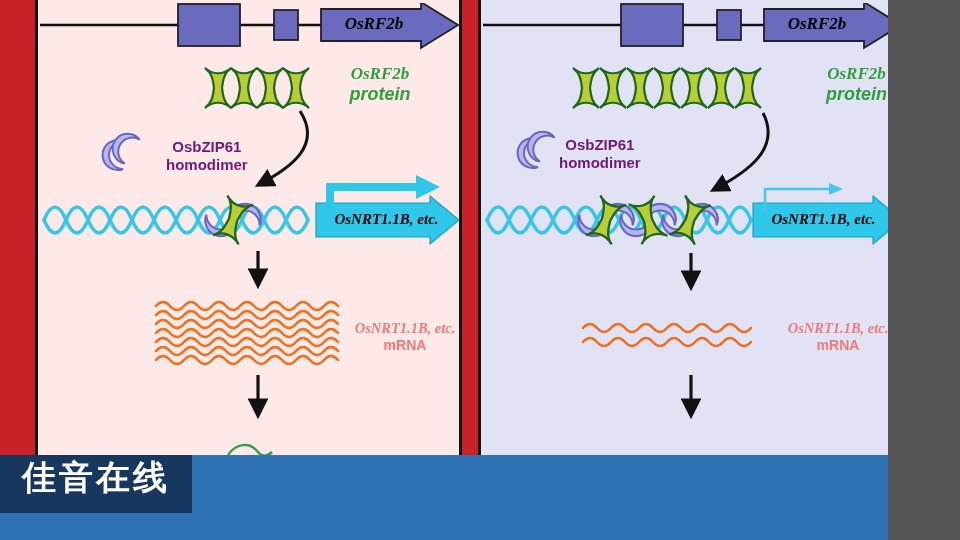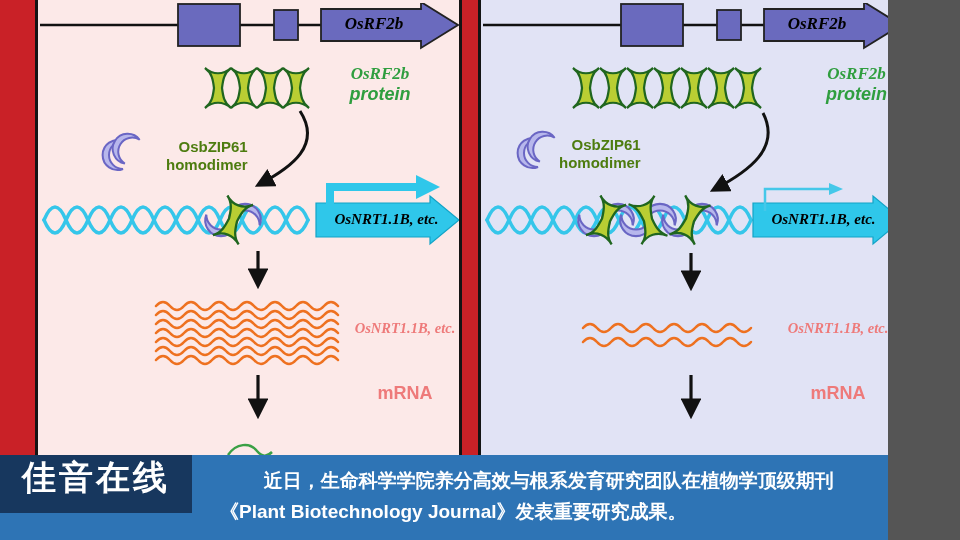--- a/index.html
+++ b/index.html
@@ -9,26 +9,26 @@
          border:3px solid #141414;}
   .panel-left{left:35px;background:#fce9e8;}
   .panel-right{left:478px;background:#e1e3f5;}
   .panel svg{position:absolute;left:0;top:3px;}
   .lbl{position:absolute;font-weight:bold;line-height:1.18;}
   .gene-lbl{font-family:"Liberation Serif",serif;font-style:italic;font-size:17px;color:#000;
             text-align:center;}
   .prot-lbl{color:#2f9e3f;text-align:center;width:100px;}
   .prot-lbl .ital{font-family:"Liberation Serif",serif;font-style:italic;font-size:17px;}
   .prot-lbl .sans{font-size:18px;font-style:italic;}
-  .dimer-lbl{color:#4d7c0f;font-size:15px;text-align:right;}
+  .dimer-lbl{color:#701a75;font-size:15px;text-align:center;}
   .target-lbl{font-family:"Liberation Serif",serif;font-style:italic;font-size:15px;color:#000;
               text-align:center;width:145px;}
   .mrna-lbl{color:#ee7a7a;text-align:center;width:122px;}
   .mrna-lbl .ital{font-family:"Liberation Serif",serif;font-style:italic;font-size:14.5px;}
-  .mrna-lbl .sans{font-size:18px;margin-top:46px;}
+  .mrna-lbl .sans{font-size:14px;}
   .banner{position:absolute;left:0;top:455px;width:960px;height:85px;background:#2e74b5;}
   .brand{position:absolute;left:0;top:0;width:192px;height:58px;background:#17375e;color:#fff;
          display:flex;align-items:flex-start;justify-content:center;font-size:34px;font-weight:bold;
          letter-spacing:3px;}
   .banner-text{position:absolute;left:220px;top:10px;width:730px;color:#fff;font-weight:bold;
                font-size:19px;line-height:31px;}
   .indent{text-indent:2.3em;}
 </style>
 </head>
 <body>
@@ -223,22 +223,18 @@
 
     <div class="lbl target-lbl" style="left:270px;top:211px">OsNRT1.1B, etc.</div>
 
     <div class="lbl mrna-lbl" style="left:296px;top:320px">
       <div class="ital">OsNRT1.1B, etc.</div>
       <div class="sans">mRNA</div>
     </div>
   </div>
 
   <div class="banner">
-    <div class="banner-text">
-      <div class="indent">近日，生命科学学院养分高效与根系发育研究团队在植物学顶级期刊</div>
-      <div>《Plant Biotechnology Journal》发表重要研究成果。</div>
-    </div>
     <div class="brand">
       <span>佳音在线</span>
     </div>
   </div>
 
 </div>
 
 </body></html>

